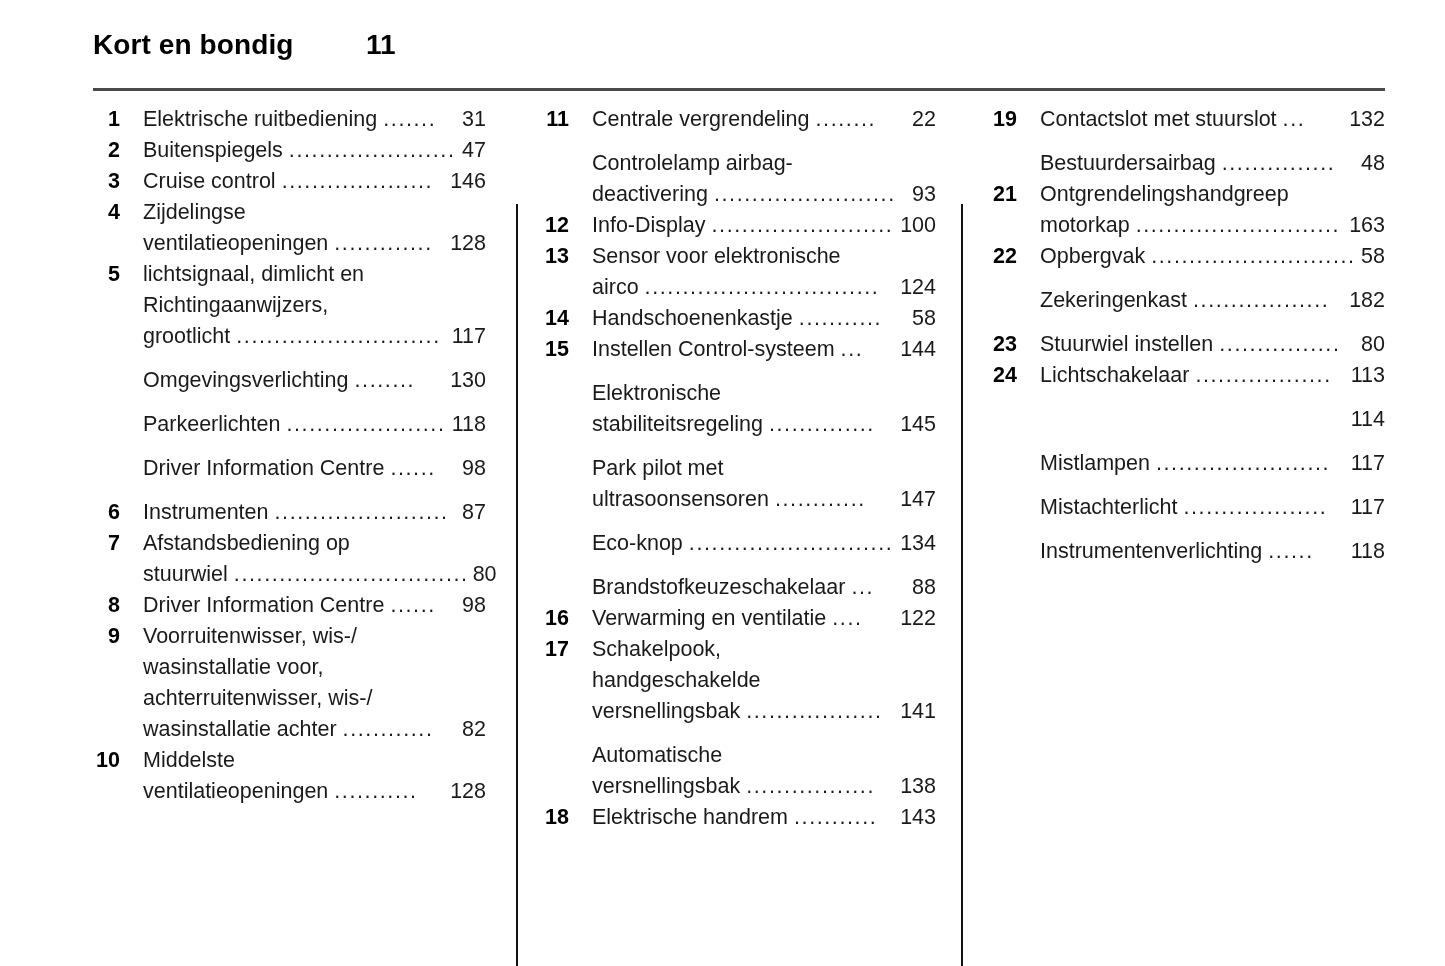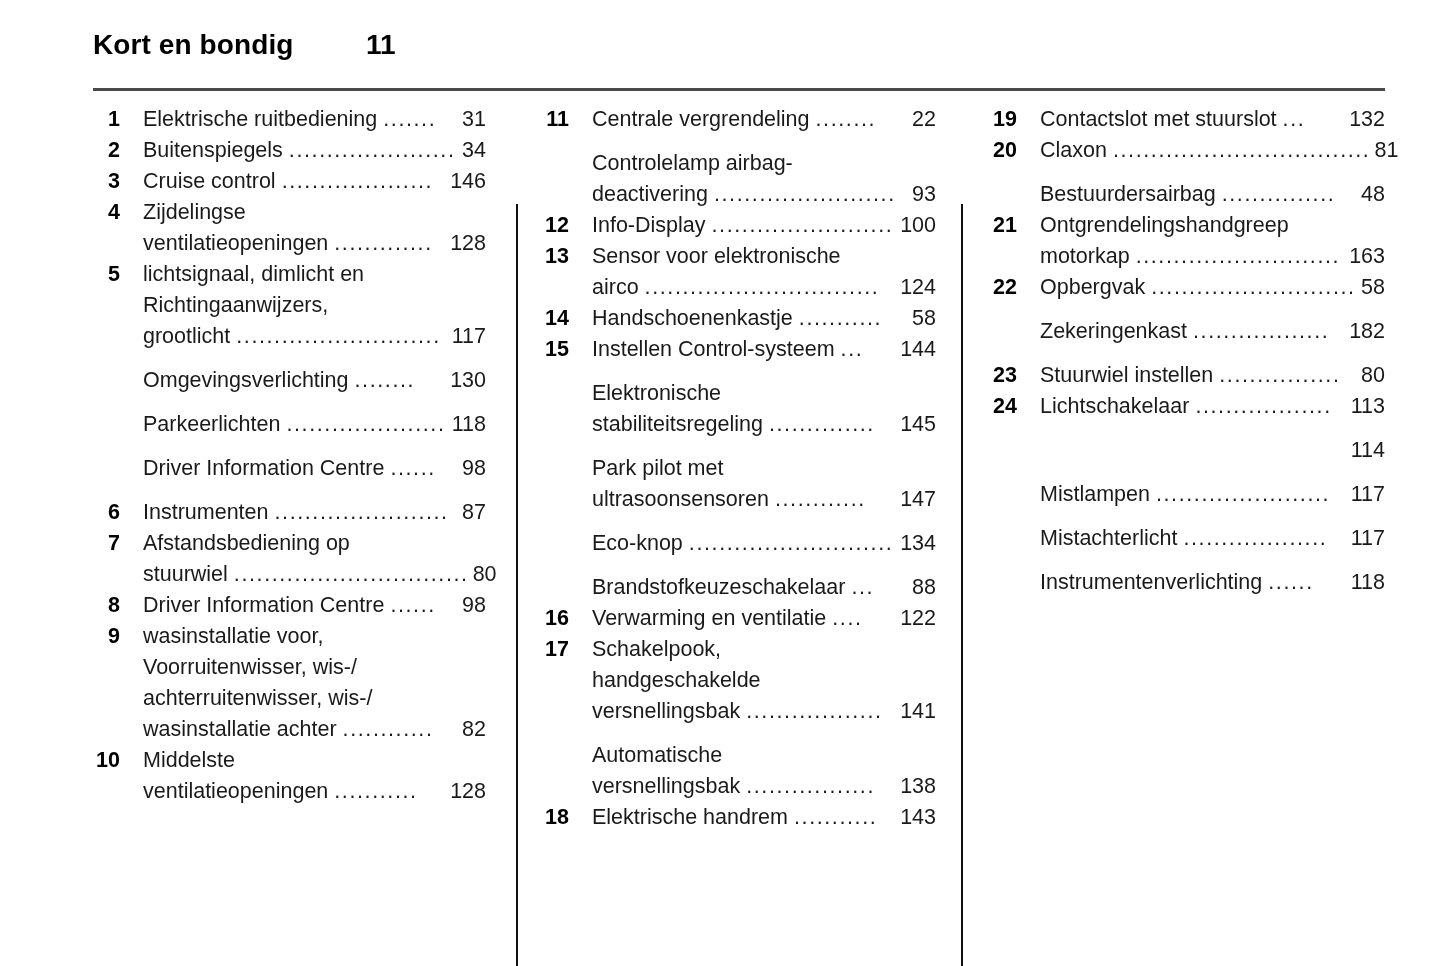--- a/index.html
+++ b/index.html
@@ -156,21 +156,21 @@
             <span class="entry-page">31</span>
           </span>
         </span>
       </div>
       <div class="entry">
         <span class="entry-num">2</span>
         <span class="entry-body">
           <span class="entry-last">
             <span class="entry-text">Buitenspiegels</span>
             <span class="leader">......................</span>
-            <span class="entry-page">34</span>
+            <span class="entry-page">47</span>
           </span>
         </span>
       </div>
       <div class="entry">
         <span class="entry-num">3</span>
         <span class="entry-body">
           <span class="entry-last">
             <span class="entry-text">Cruise control</span>
             <span class="leader">....................</span>
             <span class="entry-page">146</span>
@@ -257,22 +257,22 @@
           <span class="entry-last">
             <span class="entry-text">Driver Information Centre</span>
             <span class="leader">......</span>
             <span class="entry-page">98</span>
           </span>
         </span>
       </div>
       <div class="entry">
         <span class="entry-num">9</span>
         <span class="entry-body">
+          <span class="entry-line">Voorruitenwisser, wis-/</span>
           <span class="entry-line">wasinstallatie voor,</span>
-          <span class="entry-line">Voorruitenwisser, wis-/</span>
           <span class="entry-line">achterruitenwisser, wis-/</span>
           <span class="entry-last">
             <span class="entry-text">wasinstallatie achter</span>
             <span class="leader">............</span>
             <span class="entry-page">82</span>
           </span>
         </span>
       </div>
       <div class="entry">
         <span class="entry-num">10</span>
@@ -439,30 +439,20 @@
       <div class="entry">
         <span class="entry-num">19</span>
         <span class="entry-body">
           <span class="entry-last">
             <span class="entry-text">Contactslot met stuurslot</span>
             <span class="leader">...</span>
             <span class="entry-page">132</span>
           </span>
         </span>
       </div>
-      <div class="entry">
-        <span class="entry-num">20</span>
-        <span class="entry-body">
-          <span class="entry-last">
-            <span class="entry-text">Claxon</span>
-            <span class="leader">..................................</span>
-            <span class="entry-page">81</span>
-          </span>
-        </span>
-      </div>
       <div class="entry spaced">
         <span class="entry-num"></span>
         <span class="entry-body">
           <span class="entry-last">
             <span class="entry-text">Bestuurdersairbag</span>
             <span class="leader">...............</span>
             <span class="entry-page">48</span>
           </span>
         </span>
       </div>

